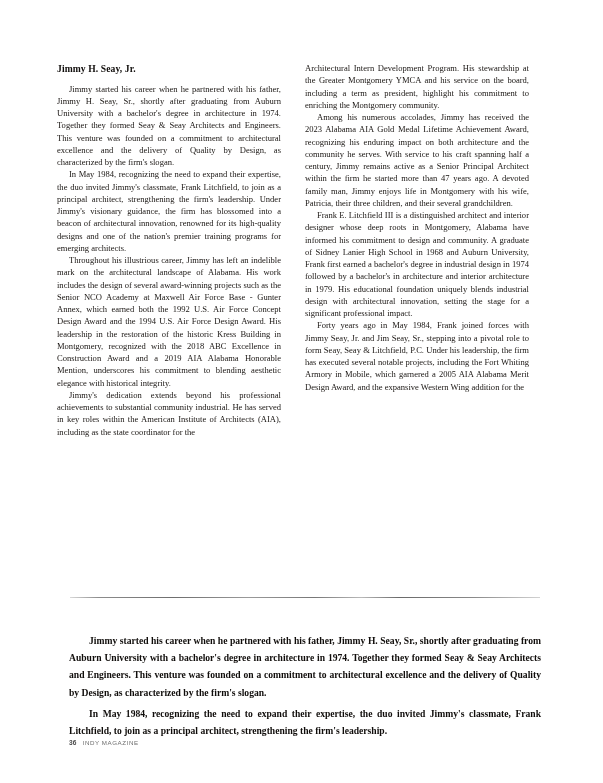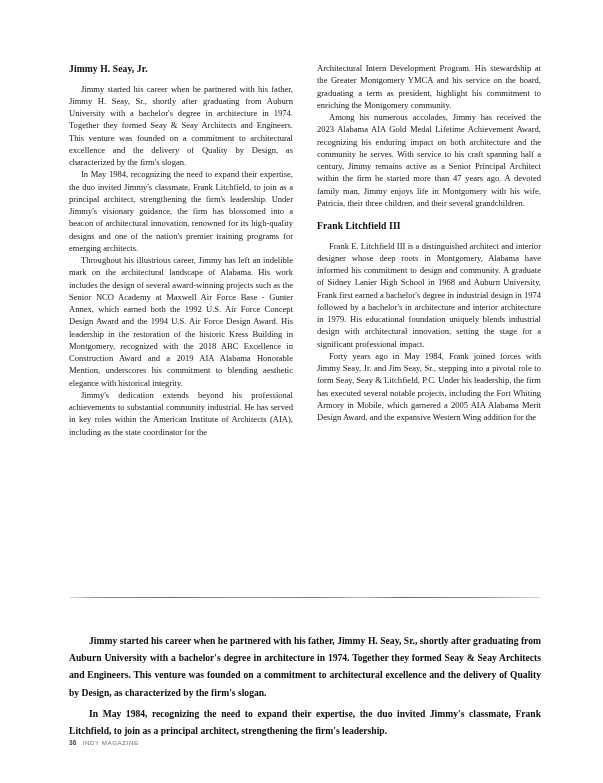--- a/index.html
+++ b/index.html
@@ -20,21 +20,21 @@
     position: absolute;
     left: 0; top: 0;
     width: 603px;
     height: 783px;
     background: #ffffff;
   }
 
   
   .article {
     position: absolute;
-    left: 69px;
+    left: 57px;
     top: 62px;
     width: 472px;
     height: 520px;
     display: flex;
     gap: 24px;
   }
   .col {
     width: 224px;
     display: block;
   }
@@ -132,23 +132,22 @@
 
     <div class="col">
       <h2 class="sec-head">Jimmy H. Seay, Jr.</h2>
       <p class="body">Jimmy started his career when he partnered with his father, Jimmy H. Seay, Sr., shortly after graduating from Auburn University with a bachelor's degree in architecture in 1974. Together they formed Seay &amp; Seay Architects and Engineers. This venture was founded on a commitment to architectural excellence and the delivery of Quality by Design, as characterized by the firm's slogan.</p>
       <p class="body">In May 1984, recognizing the need to expand their expertise, the duo invited Jimmy's classmate, Frank Litchfield, to join as a principal architect, strengthening the firm's leadership. Under Jimmy's visionary guidance, the firm has blossomed into a beacon of architectural innovation, renowned for its high-quality designs and one of the nation's premier training programs for emerging architects.</p>
       <p class="body">Throughout his illustrious career, Jimmy has left an indelible mark on the architectural landscape of Alabama. His work includes the design of several award-winning projects such as the Senior NCO Academy at Maxwell Air Force Base - Gunter Annex, which earned both the 1992 U.S. Air Force Concept Design Award and the 1994 U.S. Air Force Design Award. His leadership in the restoration of the historic Kress Building in Montgomery, recognized with the 2018 ABC Excellence in Construction Award and a 2019 AIA Alabama Honorable Mention, underscores his commitment to blending aesthetic elegance with historical integrity.</p>
       <p class="body">Jimmy's dedication extends beyond his professional achievements to substantial community industrial. He has served in key roles within the American Institute of Architects (AIA), including as the state coordinator for the</p>
     </div>
 
     <div class="col">
-      <p class="body nofirst">Architectural Intern Development Program. His stewardship at the Greater Montgomery YMCA and his service on the board, graduating a term as president, highlight his commitment to enriching the Montgomery community.</p>
+      <p class="body nofirst">Architectural Intern Development Program. His stewardship at the Greater Montgomery YMCA and his service on the board, including a term as president, highlight his commitment to enriching the Montgomery community.</p>
       <p class="body">Among his numerous accolades, Jimmy has received the 2023 Alabama AIA Gold Medal Lifetime Achievement Award, recognizing his enduring impact on both architecture and the community he serves. With service to his craft spanning half a century, Jimmy remains active as a Senior Principal Architect within the firm he started more than 47 years ago. A devoted family man, Jimmy enjoys life in Montgomery with his wife, Patricia, their three children, and their several grandchildren.</p>
-      <h2 class="sec-head mid">Frank Litchfield III</h2>
       <p class="body">Frank E. Litchfield III is a distinguished architect and interior designer whose deep roots in Montgomery, Alabama have informed his commitment to design and community. A graduate of Sidney Lanier High School in 1968 and Auburn University, Frank first earned a bachelor's degree in industrial design in 1974 followed by a bachelor's in architecture and interior architecture in 1979. His educational foundation uniquely blends industrial design with architectural innovation, setting the stage for a significant professional impact.</p>
       <p class="body">Forty years ago in May 1984, Frank joined forces with Jimmy Seay, Jr. and Jim Seay, Sr., stepping into a pivotal role to form Seay, Seay &amp; Litchfield, P.C. Under his leadership, the firm has executed several notable projects, including the Fort Whiting Armory in Mobile, which garnered a 2005 AIA Alabama Merit Design Award, and the expansive Western Wing addition for the</p>
     </div>
 
   </div>
 
   <div class="rule"></div>
 
   <div class="summary">
     <p class="lead">Jimmy started his career when he partnered with his father, Jimmy H. Seay, Sr., shortly after graduating from Auburn University with a bachelor's degree in architecture in 1974. Together they formed Seay &amp; Seay Architects and Engineers. This venture was founded on a commitment to architectural excellence and the delivery of Quality by Design, as characterized by the firm's slogan.</p>

